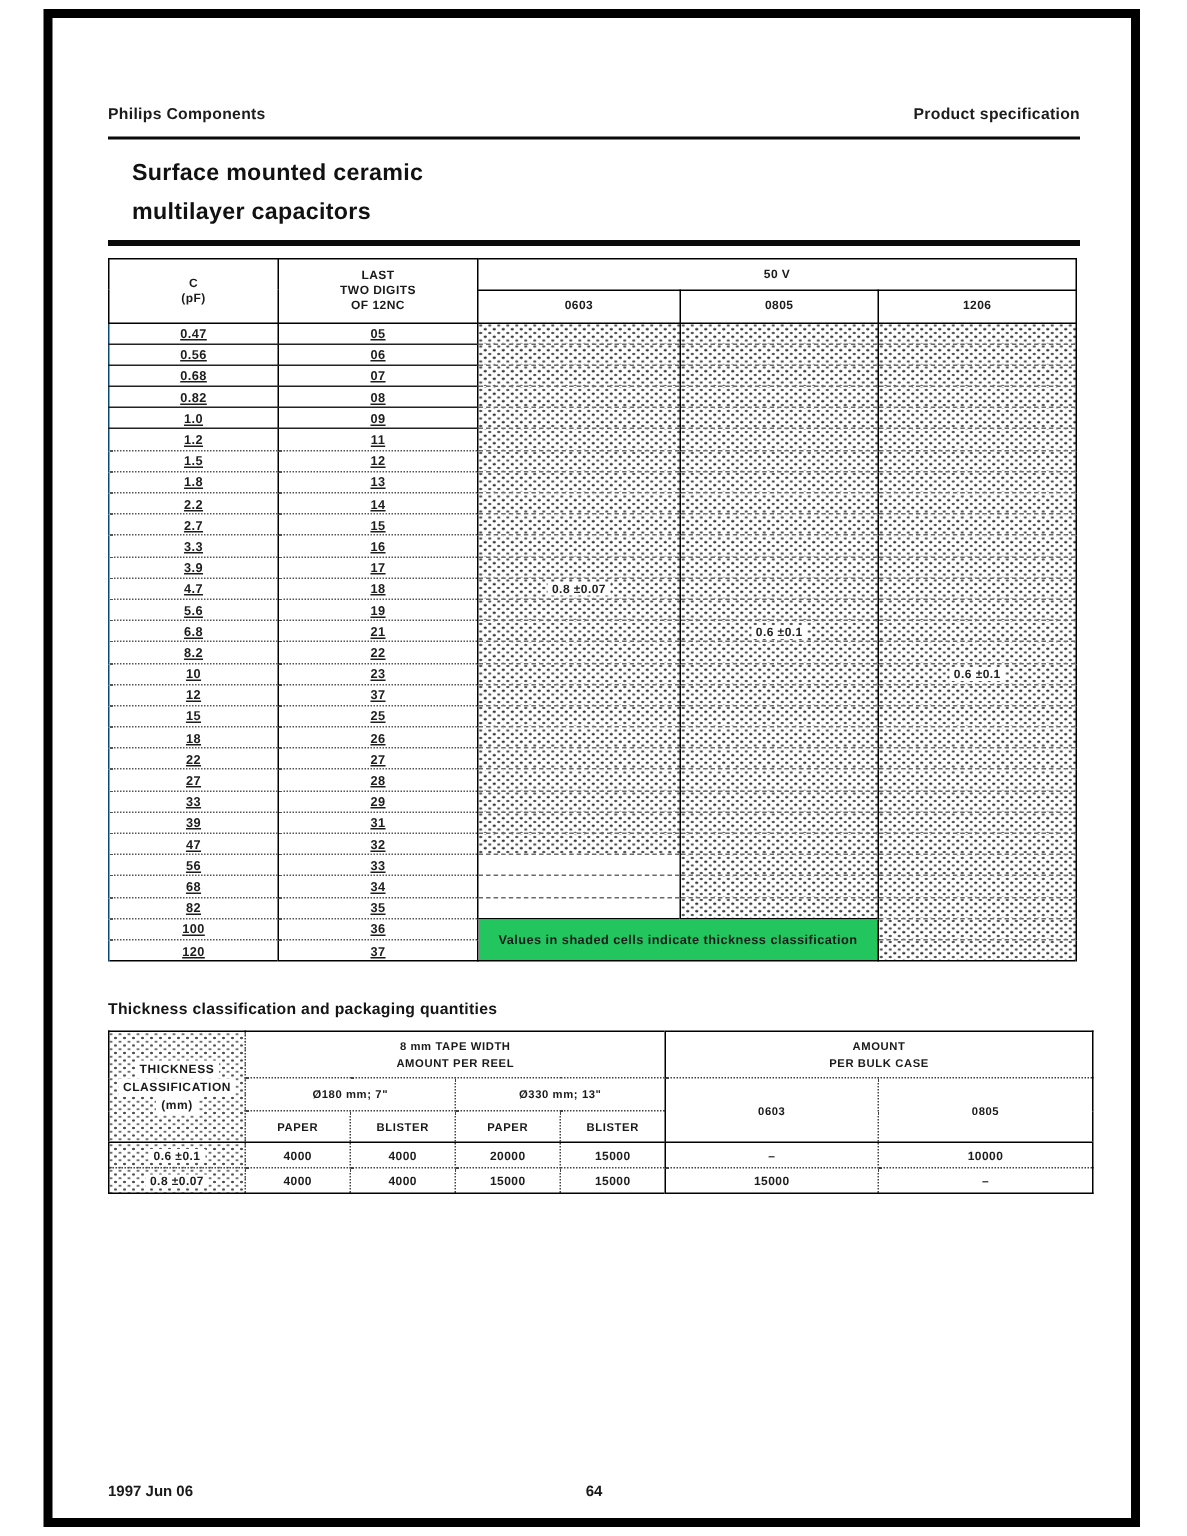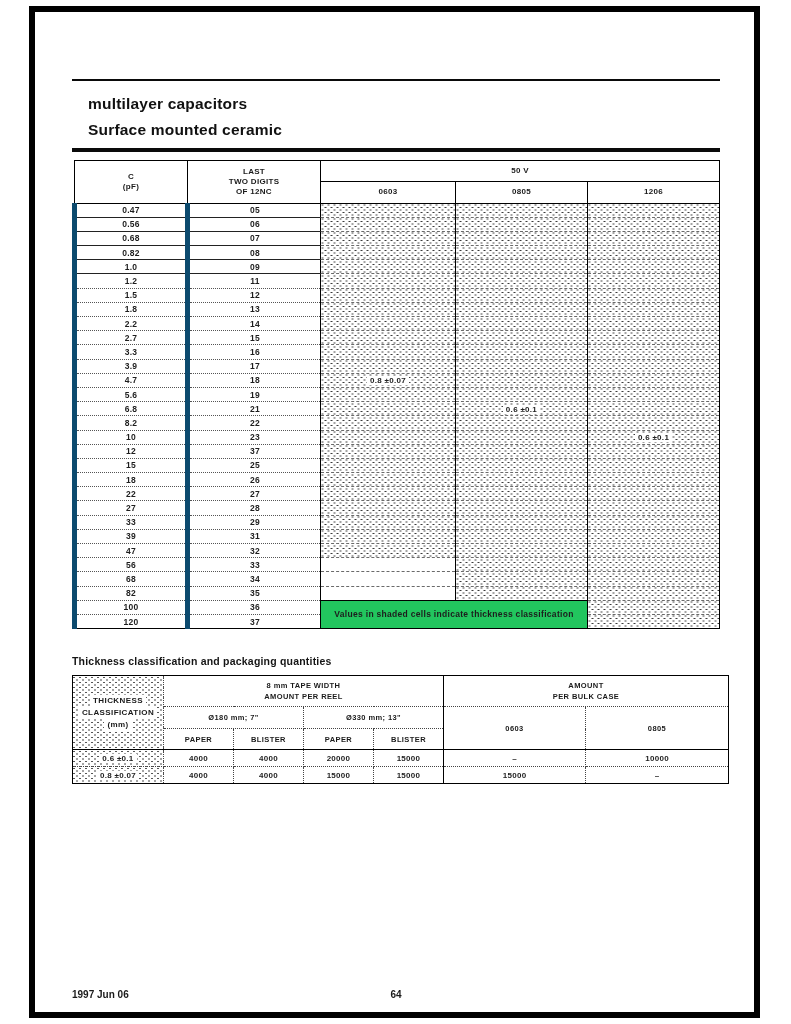--- a/index.html
+++ b/index.html
@@ -39,22 +39,23 @@
     border:1px solid #000; font-size:8px; font-weight:700; letter-spacing:0.3px;
     text-align:center; vertical-align:middle; color:#1a1a1a; line-height:1.25;
   }
   .sel-table thead tr:first-child th { height:21px; }
   .sel-table thead tr:last-child th { height:22px; }
   .sel-table td {
     height:14.2px; font-size:8.5px; font-weight:700; text-align:center;
     vertical-align:middle; color:#1d1d1d; letter-spacing:0.3px; overflow:hidden;
   }
   .sel-table .col-c, .sel-table .col-nc {
-    border-left:5px solid #0c4a6e; border-right:1px solid #000;
+    border-left:1px solid #0c4a6e; border-right:1px solid #000;
     border-bottom:1px dotted #555;
+    text-decoration:underline;
   }
   .sel-table tr.solid-row .col-c, .sel-table tr.solid-row .col-nc {
     border-bottom:1px solid #222;
   }
   .dot-cell, .blank-cell {
     border-left:1px solid #000; border-right:1px solid #000;
     border-bottom:1px dashed #6a6a6a;
   }
   .dot-cell {
     background-image:
@@ -100,26 +101,30 @@
     font-size:10px; font-weight:700; color:#1a1a1a; }
   .page-footer .pagenum { position:absolute; left:0; width:100%; text-align:center; }
 </style>
 </head>
 <body>
 
 <div class="page-frame"></div>
 
 <div class="content">
 
+  <div class="run-head">
+    <span>Philips Components</span>
+    <span>Product specification</span>
+  </div>
   <div class="rule-thin"></div>
 
   <div class="title-block">
     <div class="title-left">
+      <span>Surface mounted ceramic</span>
       <span>multilayer capacitors</span>
-      <span>Surface mounted ceramic</span>
     </div>
   </div>
   <div class="rule-thick"></div>
 
 
   <table class="sel-table">
     <colgroup>
       <col style="width:113px">
         <col style="width:133px">
       <col style="width:135px">

